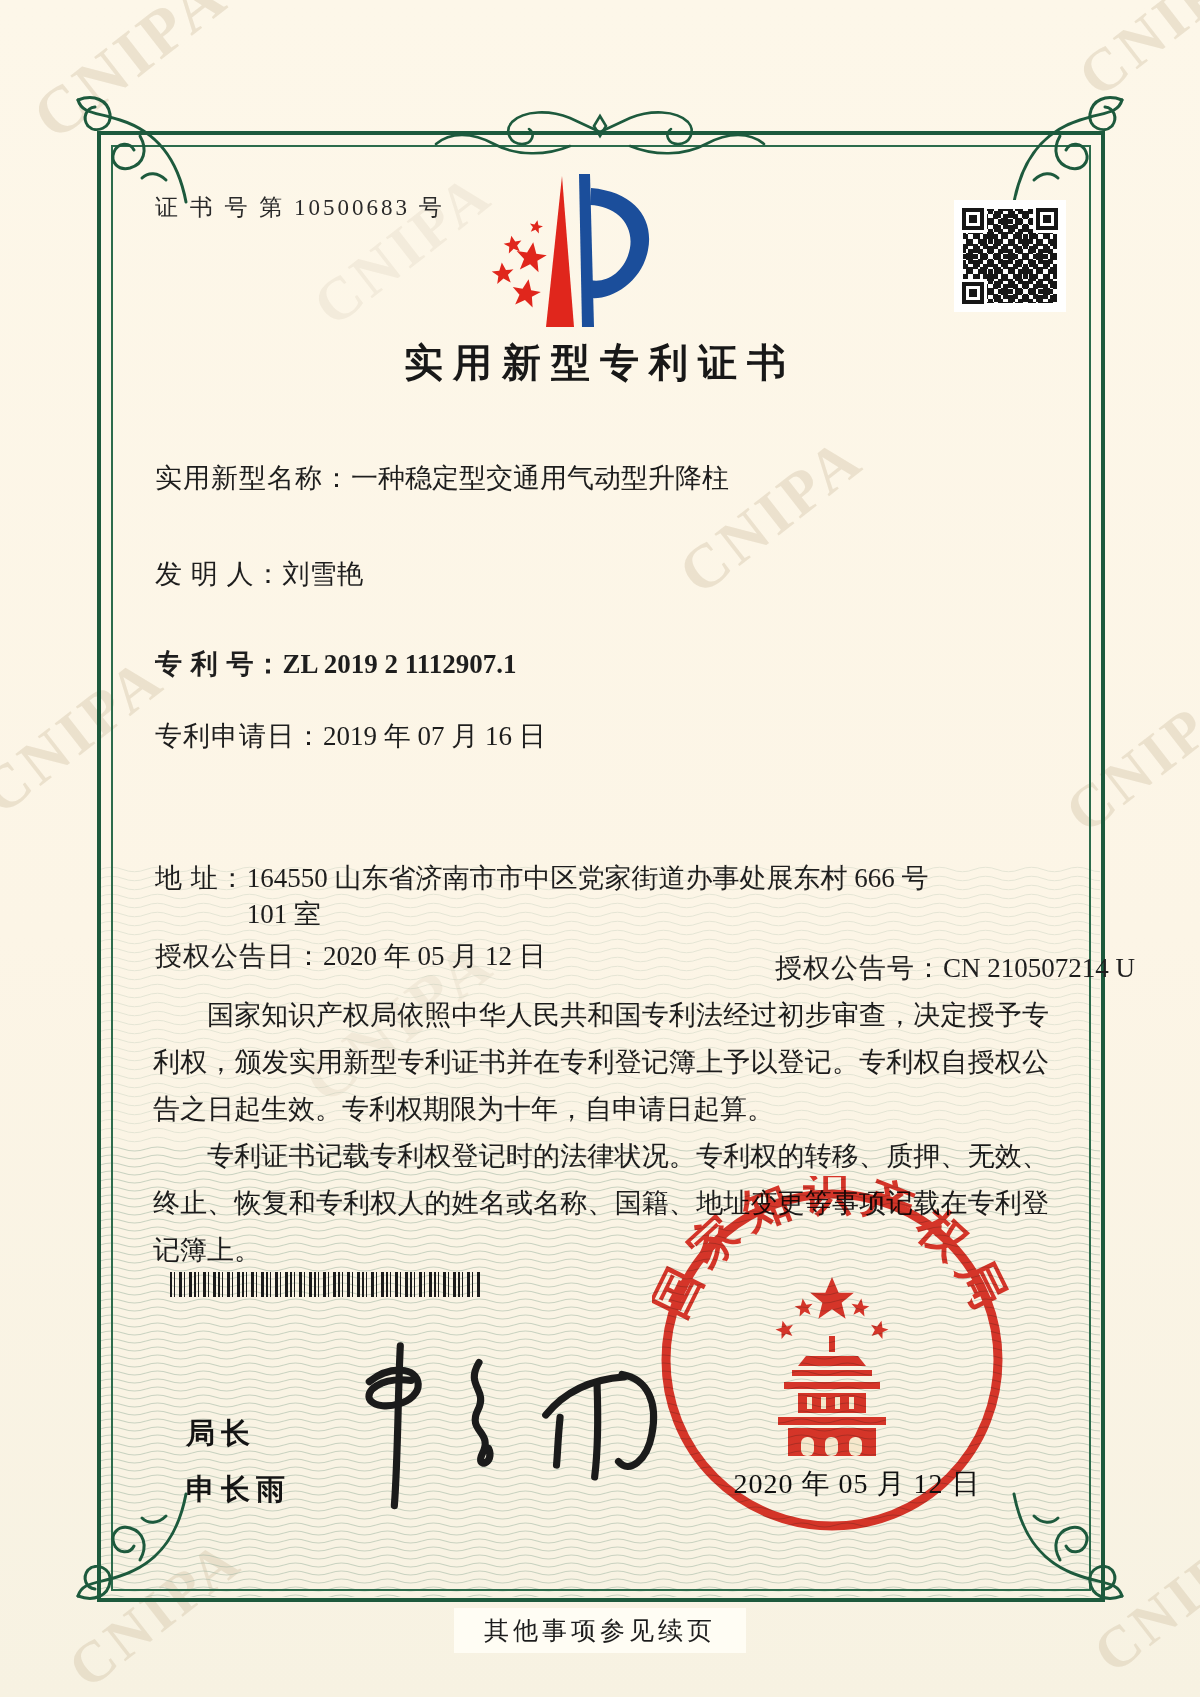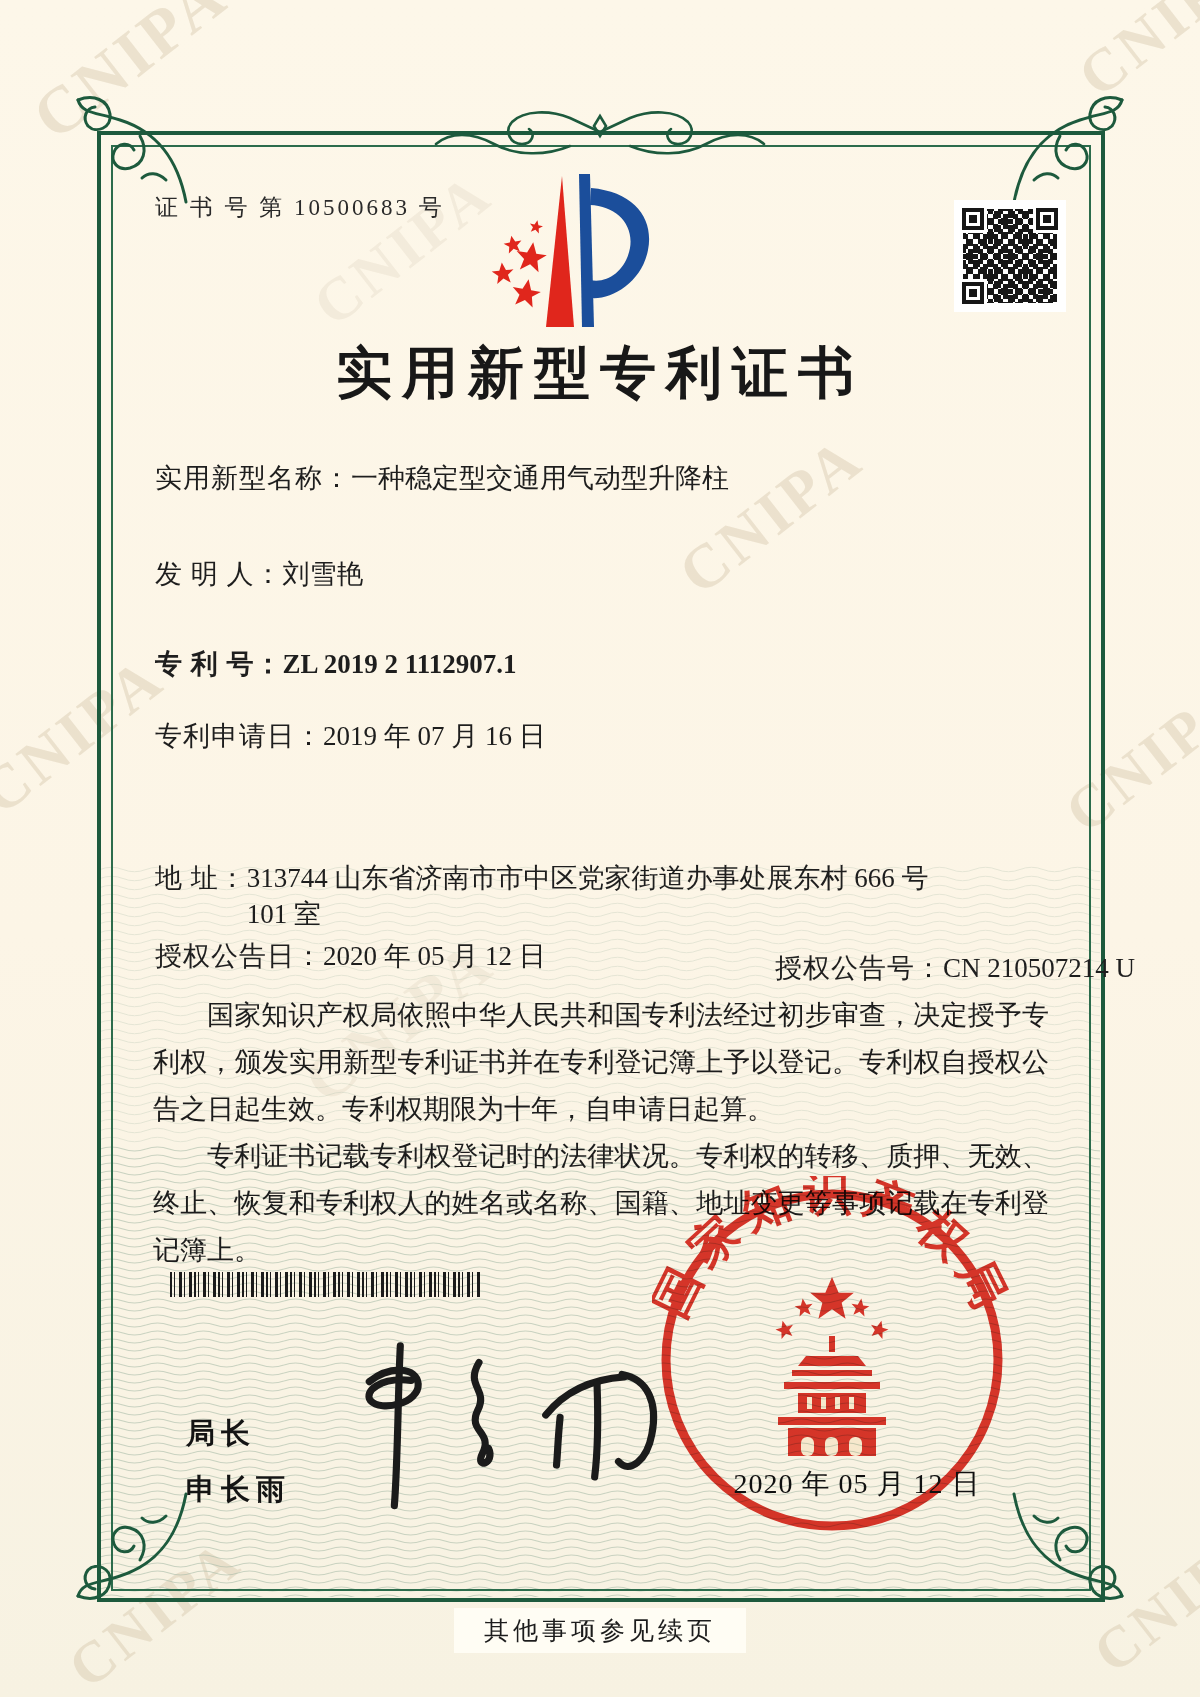--- a/index.html
+++ b/index.html
@@ -24,21 +24,21 @@
   .logo{position:absolute;left:458px;top:172px;width:200px;height:162px;}
   .qr{position:absolute;left:958px;top:204px;width:104px;height:104px;background:#ffffff;box-shadow:0 0 0 4px #ffffff;}
   .qr-noise{position:absolute;inset:5px;
     background:
       repeating-conic-gradient(#161616 0 25%, transparent 0 50%) 0 0/10px 10px,
       repeating-conic-gradient(transparent 0 25%, #161616 0 50%) 3px 2px/14px 14px;}
   .finder{position:absolute;width:22px;height:22px;border:4px solid #161616;background:#fff;box-sizing:border-box;box-shadow:0 0 0 3px #fff;}
   .finder::after{content:"";position:absolute;left:3px;top:3px;width:8px;height:8px;background:#161616;}
   .f-tl{left:4px;top:4px;} .f-tr{right:4px;top:4px;} .f-bl{left:4px;bottom:4px;}
 
-  .title{position:absolute;left:0;top:336px;width:100%;text-align:center;font-size:56px;font-weight:bold;letter-spacing:10px;color:#181818;}
+  .title{position:absolute;left:0;top:336px;width:100%;text-align:center;font-size:39px;font-weight:bold;letter-spacing:10px;color:#181818;}
 
   
   .field{position:absolute;left:155px;font-size:27px;color:#1e1e1e;white-space:nowrap;}
   .field .lab{letter-spacing:1px;}
   .addr-val{display:inline-block;vertical-align:top;white-space:normal;}
   .grant-no{position:absolute;left:620px;top:12px;}
 
   
   .body-text{position:absolute;left:153px;top:992px;width:896px;font-size:27px;line-height:47px;color:#1c1c1c;text-align:justify;}
   .body-text p{margin:0;text-indent:2em;}
@@ -169,21 +169,21 @@
   <div class="field" style="top:556px;">
     <span class="lab">发 明 人：</span><span>刘雪艳</span>
   </div>
   <div class="field" style="top:646px;font-weight:bold;">
     <span class="lab">专 利 号：</span><span>ZL 2019 2 1112907.1</span>
   </div>
   <div class="field" style="top:718px;">
     <span class="lab">专利申请日：</span><span>2019 年 07 月 16 日</span>
   </div>
   <div class="field" style="top:860px;">
-    <span class="lab">地  址：</span><span class="addr-val"><span>313744 山东省济南市市中区党家街道办事处展东村 666 号</span><br><span>101 室</span></span>
+    <span class="lab">地  址：</span><span class="addr-val"><span>164550 山东省济南市市中区党家街道办事处展东村 666 号</span><br><span>101 室</span></span>
   </div>
   <div class="field" style="top:938px;width:900px;">
     <span><span class="lab">授权公告日：</span><span>2020 年 05 月 12 日</span></span>
     <span class="grant-no"><span class="lab">授权公告号：</span><span>CN 210507214 U</span></span>
   </div>
 
   <div class="body-text">
     <p>国家知识产权局依照中华人民共和国专利法经过初步审查，决定授予专利权，颁发实用新型专利证书并在专利登记簿上予以登记。专利权自授权公告之日起生效。专利权期限为十年，自申请日起算。</p>
     <p>专利证书记载专利权登记时的法律状况。专利权的转移、质押、无效、终止、恢复和专利权人的姓名或名称、国籍、地址变更等事项记载在专利登记簿上。</p>
   </div>

